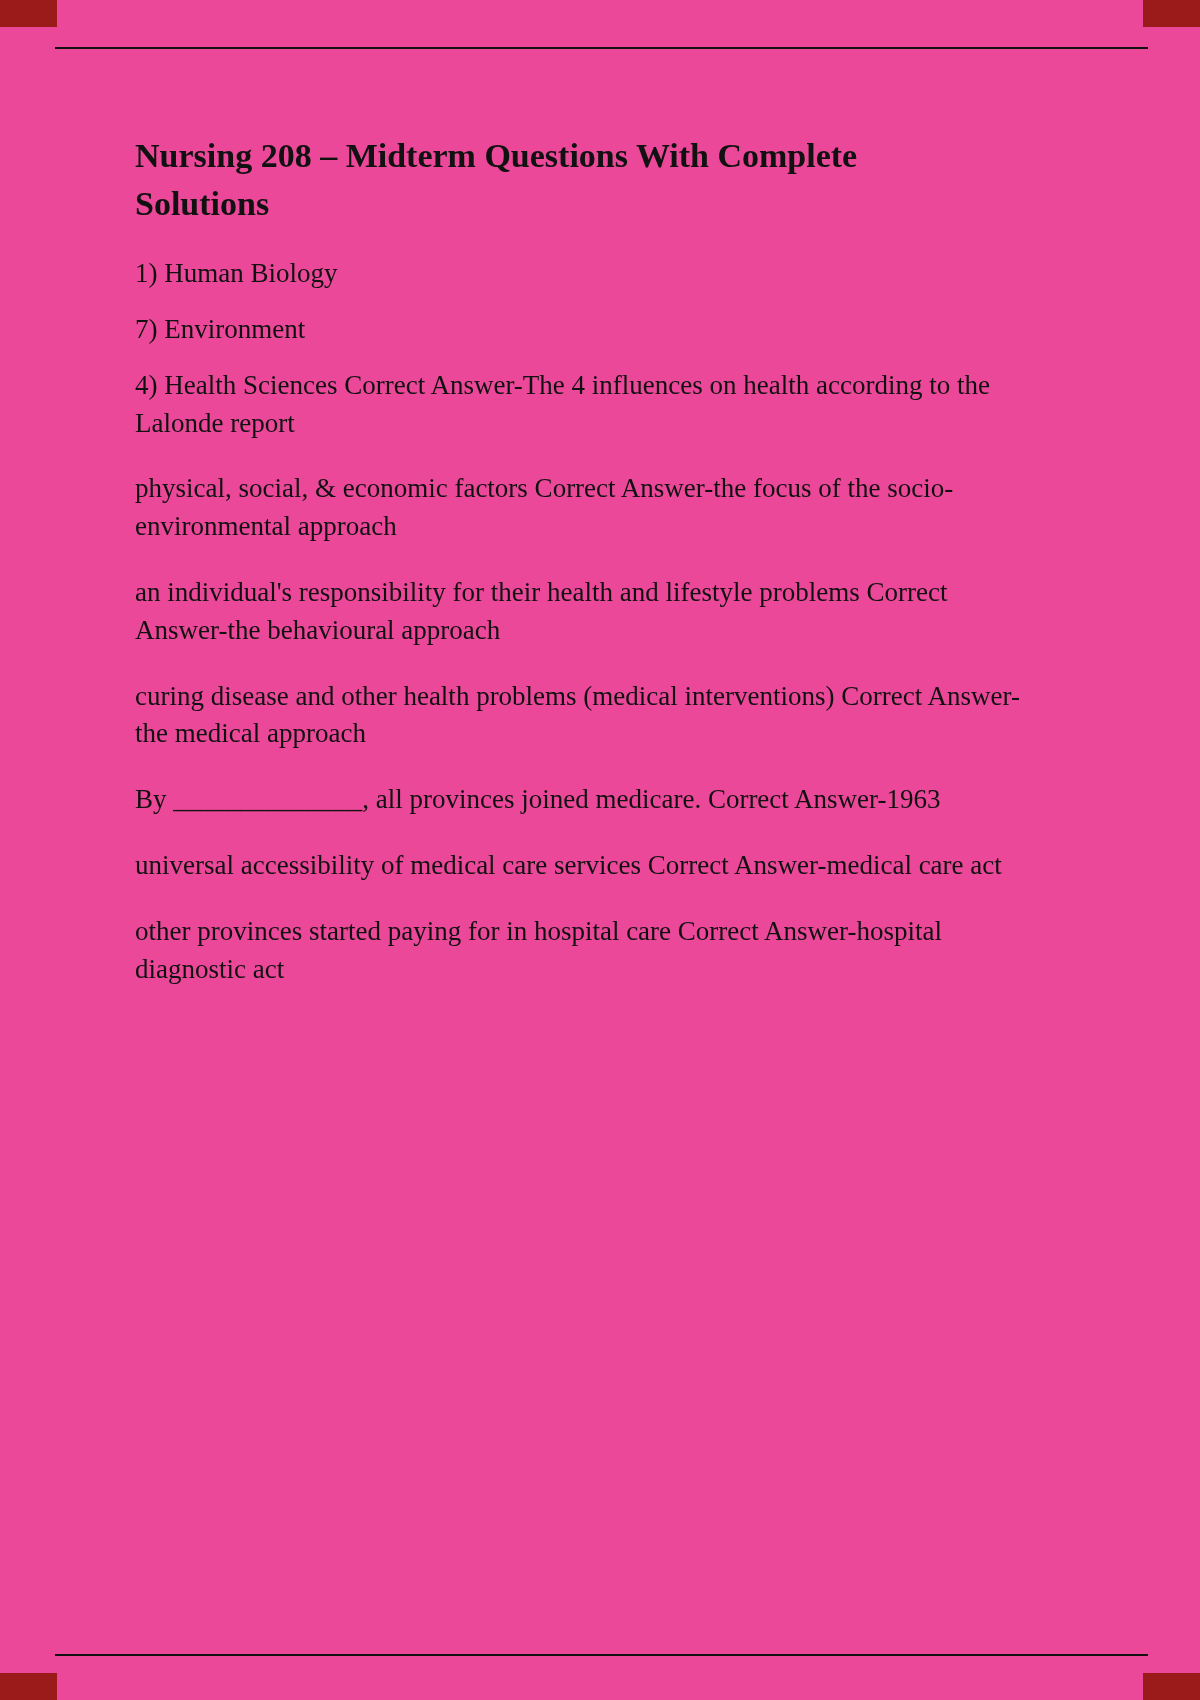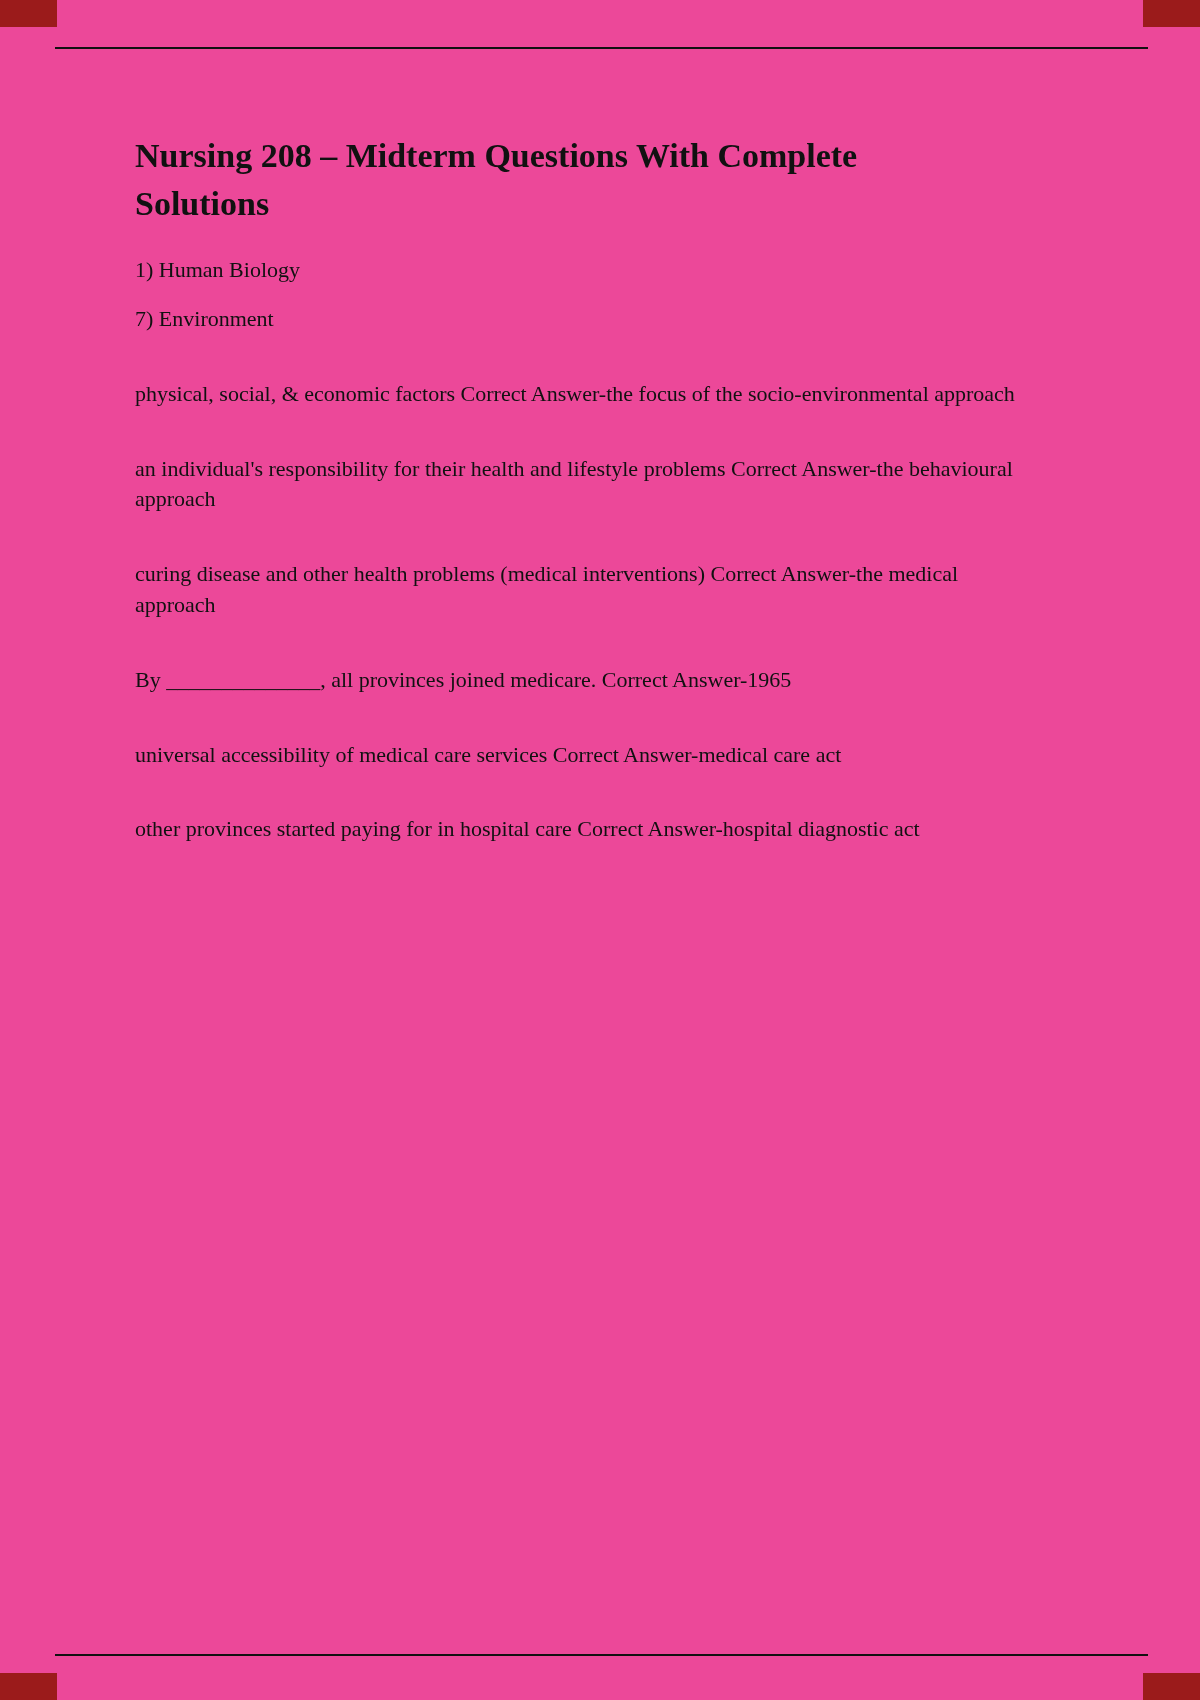--- a/index.html
+++ b/index.html
@@ -44,48 +44,49 @@
     width: 905px;
   }
   .doc-title {
     font-size: 34px;
     font-weight: bold;
     line-height: 1.4;
     max-width: 845px;
     margin: 0 0 28px 0;
   }
   .para {
-    font-size: 22px;
+    font-size: 27px;
     line-height: 1.4;
     margin: 0 0 18px 0;
   }
   .para.gap {
-    margin-top: 44px;
+    margin-top: 28px;
   }
 </style>
 </head>
 <body>
 
 <div class="page">
 
   <div class="corner tl" style="background: rgb(155, 27, 27);"></div>
   <div class="corner tr" style="background: rgb(155, 27, 27);"></div>
   <div class="corner bl" style="background: rgb(155, 27, 27);"></div>
   <div class="corner br" style="background: rgb(155, 27, 27);"></div>
 
   <div class="rule top"></div>
   <div class="rule bottom"></div>
 
   <div class="doc">
     <h1 class="doc-title">Nursing 208 – Midterm Questions With Complete Solutions</h1>
 
     <p class="para">1) Human Biology</p>
     <p class="para">7) Environment</p>
+    <p class="para">4) Health Sciences Correct Answer-The 4 influences on health according to the Lalonde report</p>
 
     <p class="para gap">physical, social, &amp; economic factors Correct Answer-the focus of the socio-environmental approach</p>
     <p class="para gap">an individual's responsibility for their health and lifestyle problems Correct Answer-the behavioural approach</p>
     <p class="para gap">curing disease and other health problems (medical interventions) Correct Answer-the medical approach</p>
-    <p class="para gap">By ______________, all provinces joined medicare. Correct Answer-1965</p>
+    <p class="para gap">By ______________, all provinces joined medicare. Correct Answer-1963</p>
     <p class="para gap">universal accessibility of medical care services Correct Answer-medical care act</p>
     <p class="para gap">other provinces started paying for in hospital care Correct Answer-hospital diagnostic act</p>
   </div>
 
 </div>
 
 </body></html>

